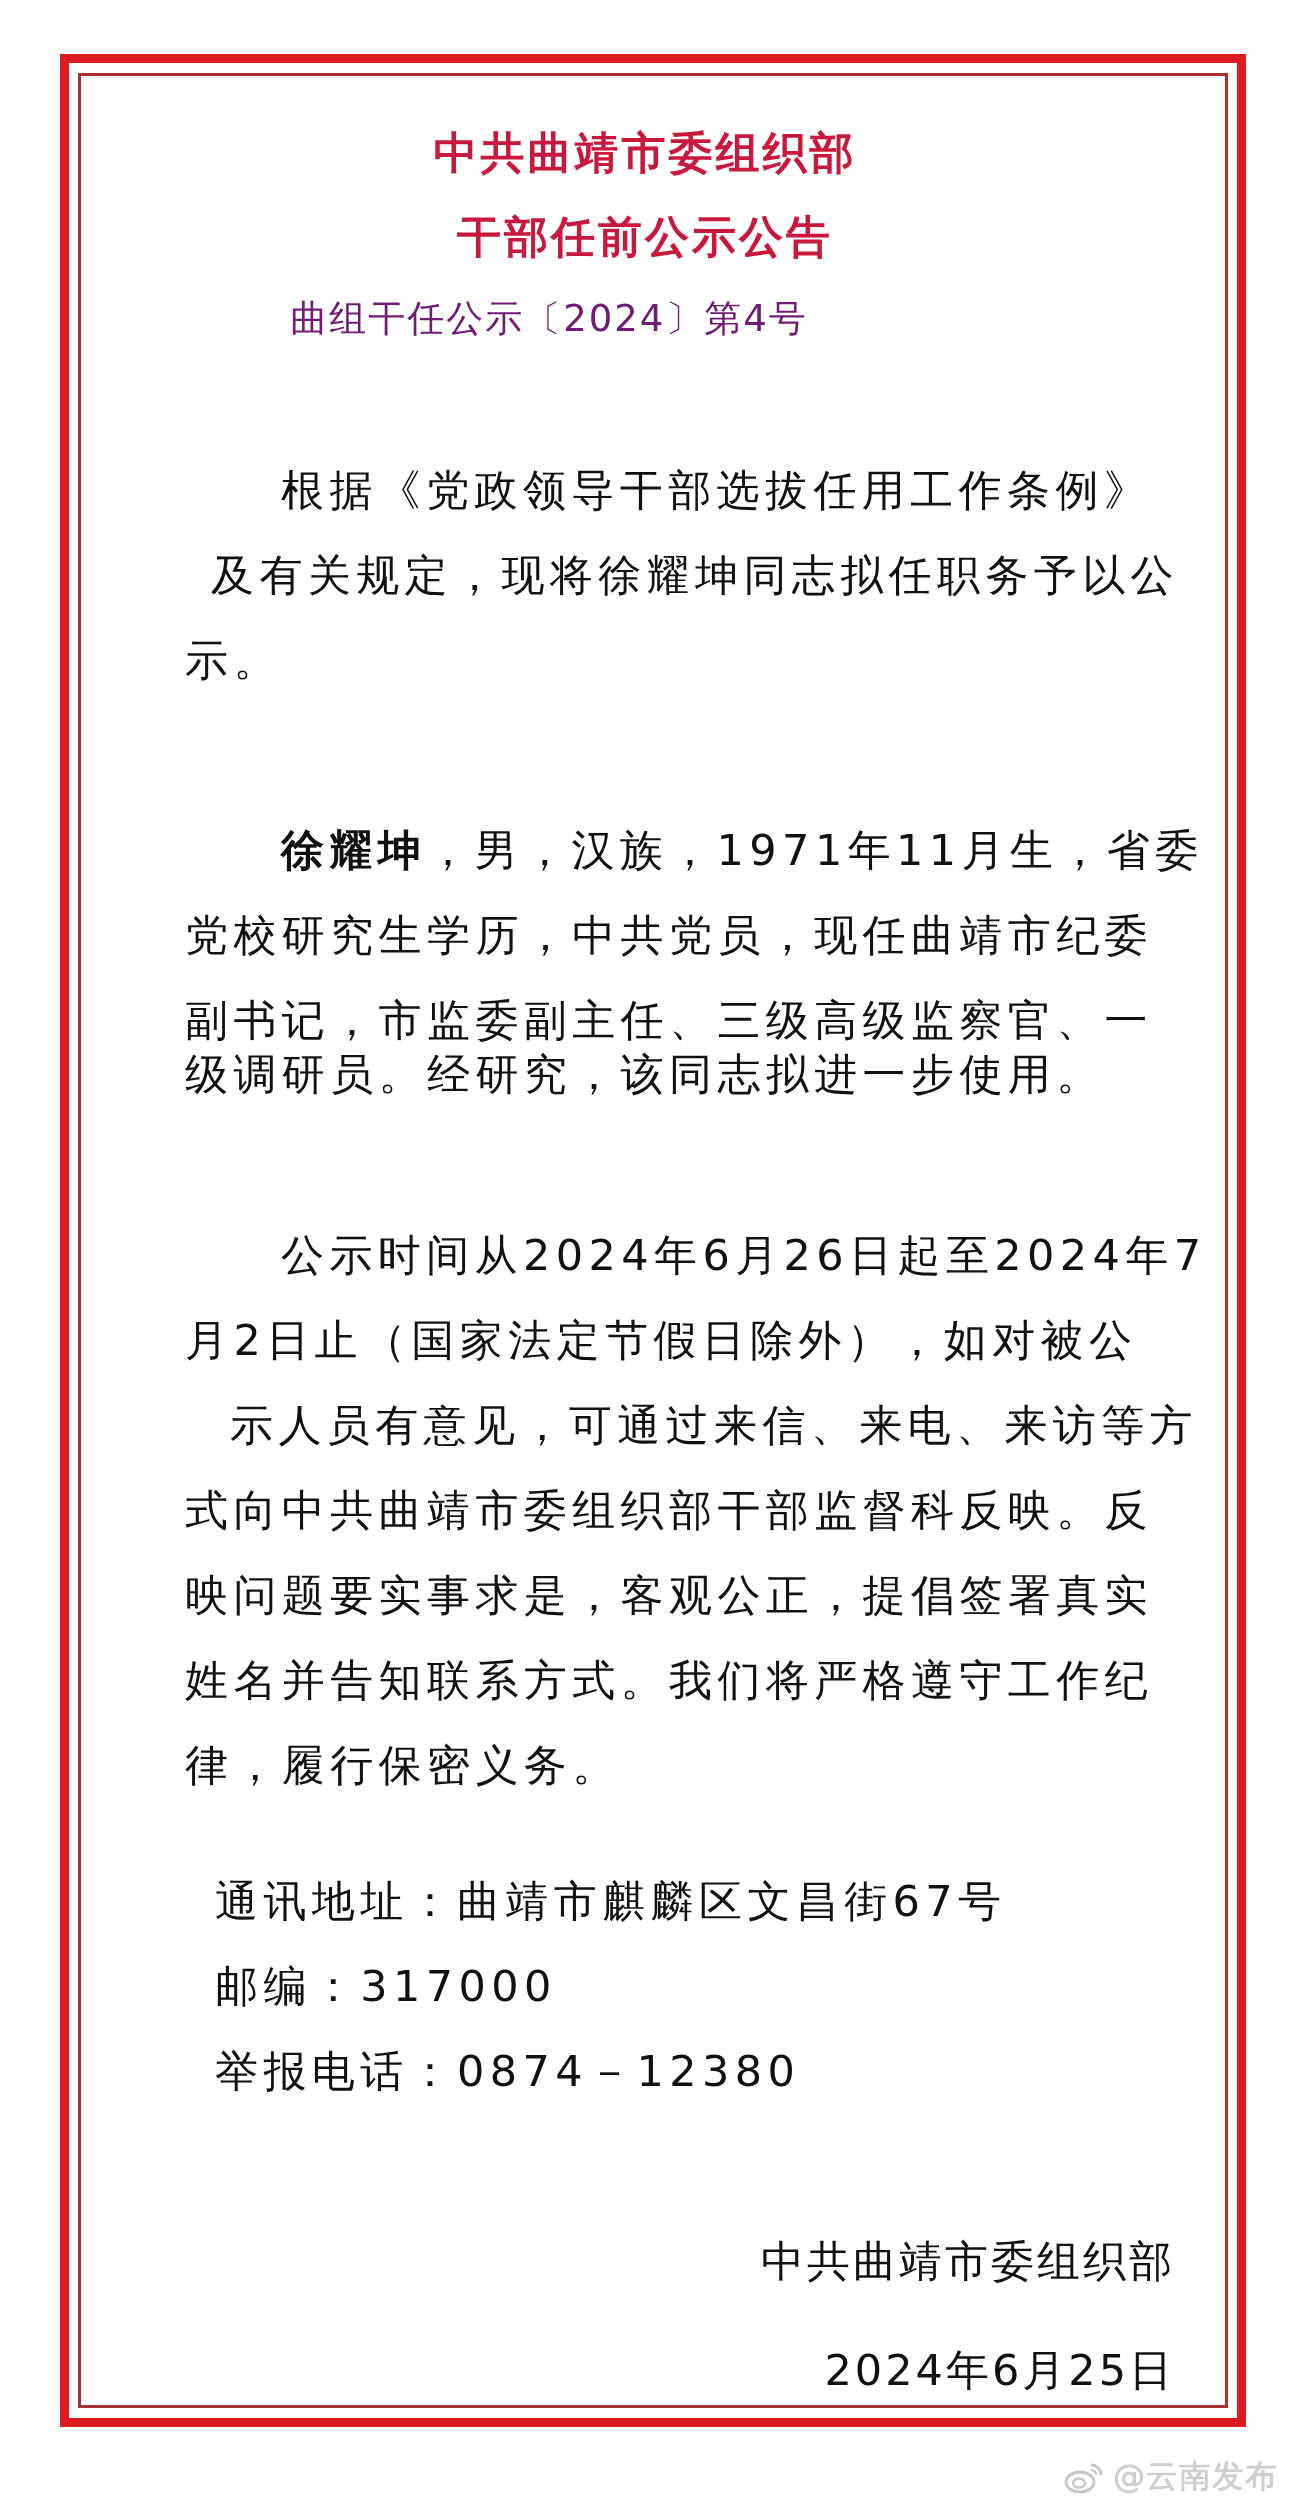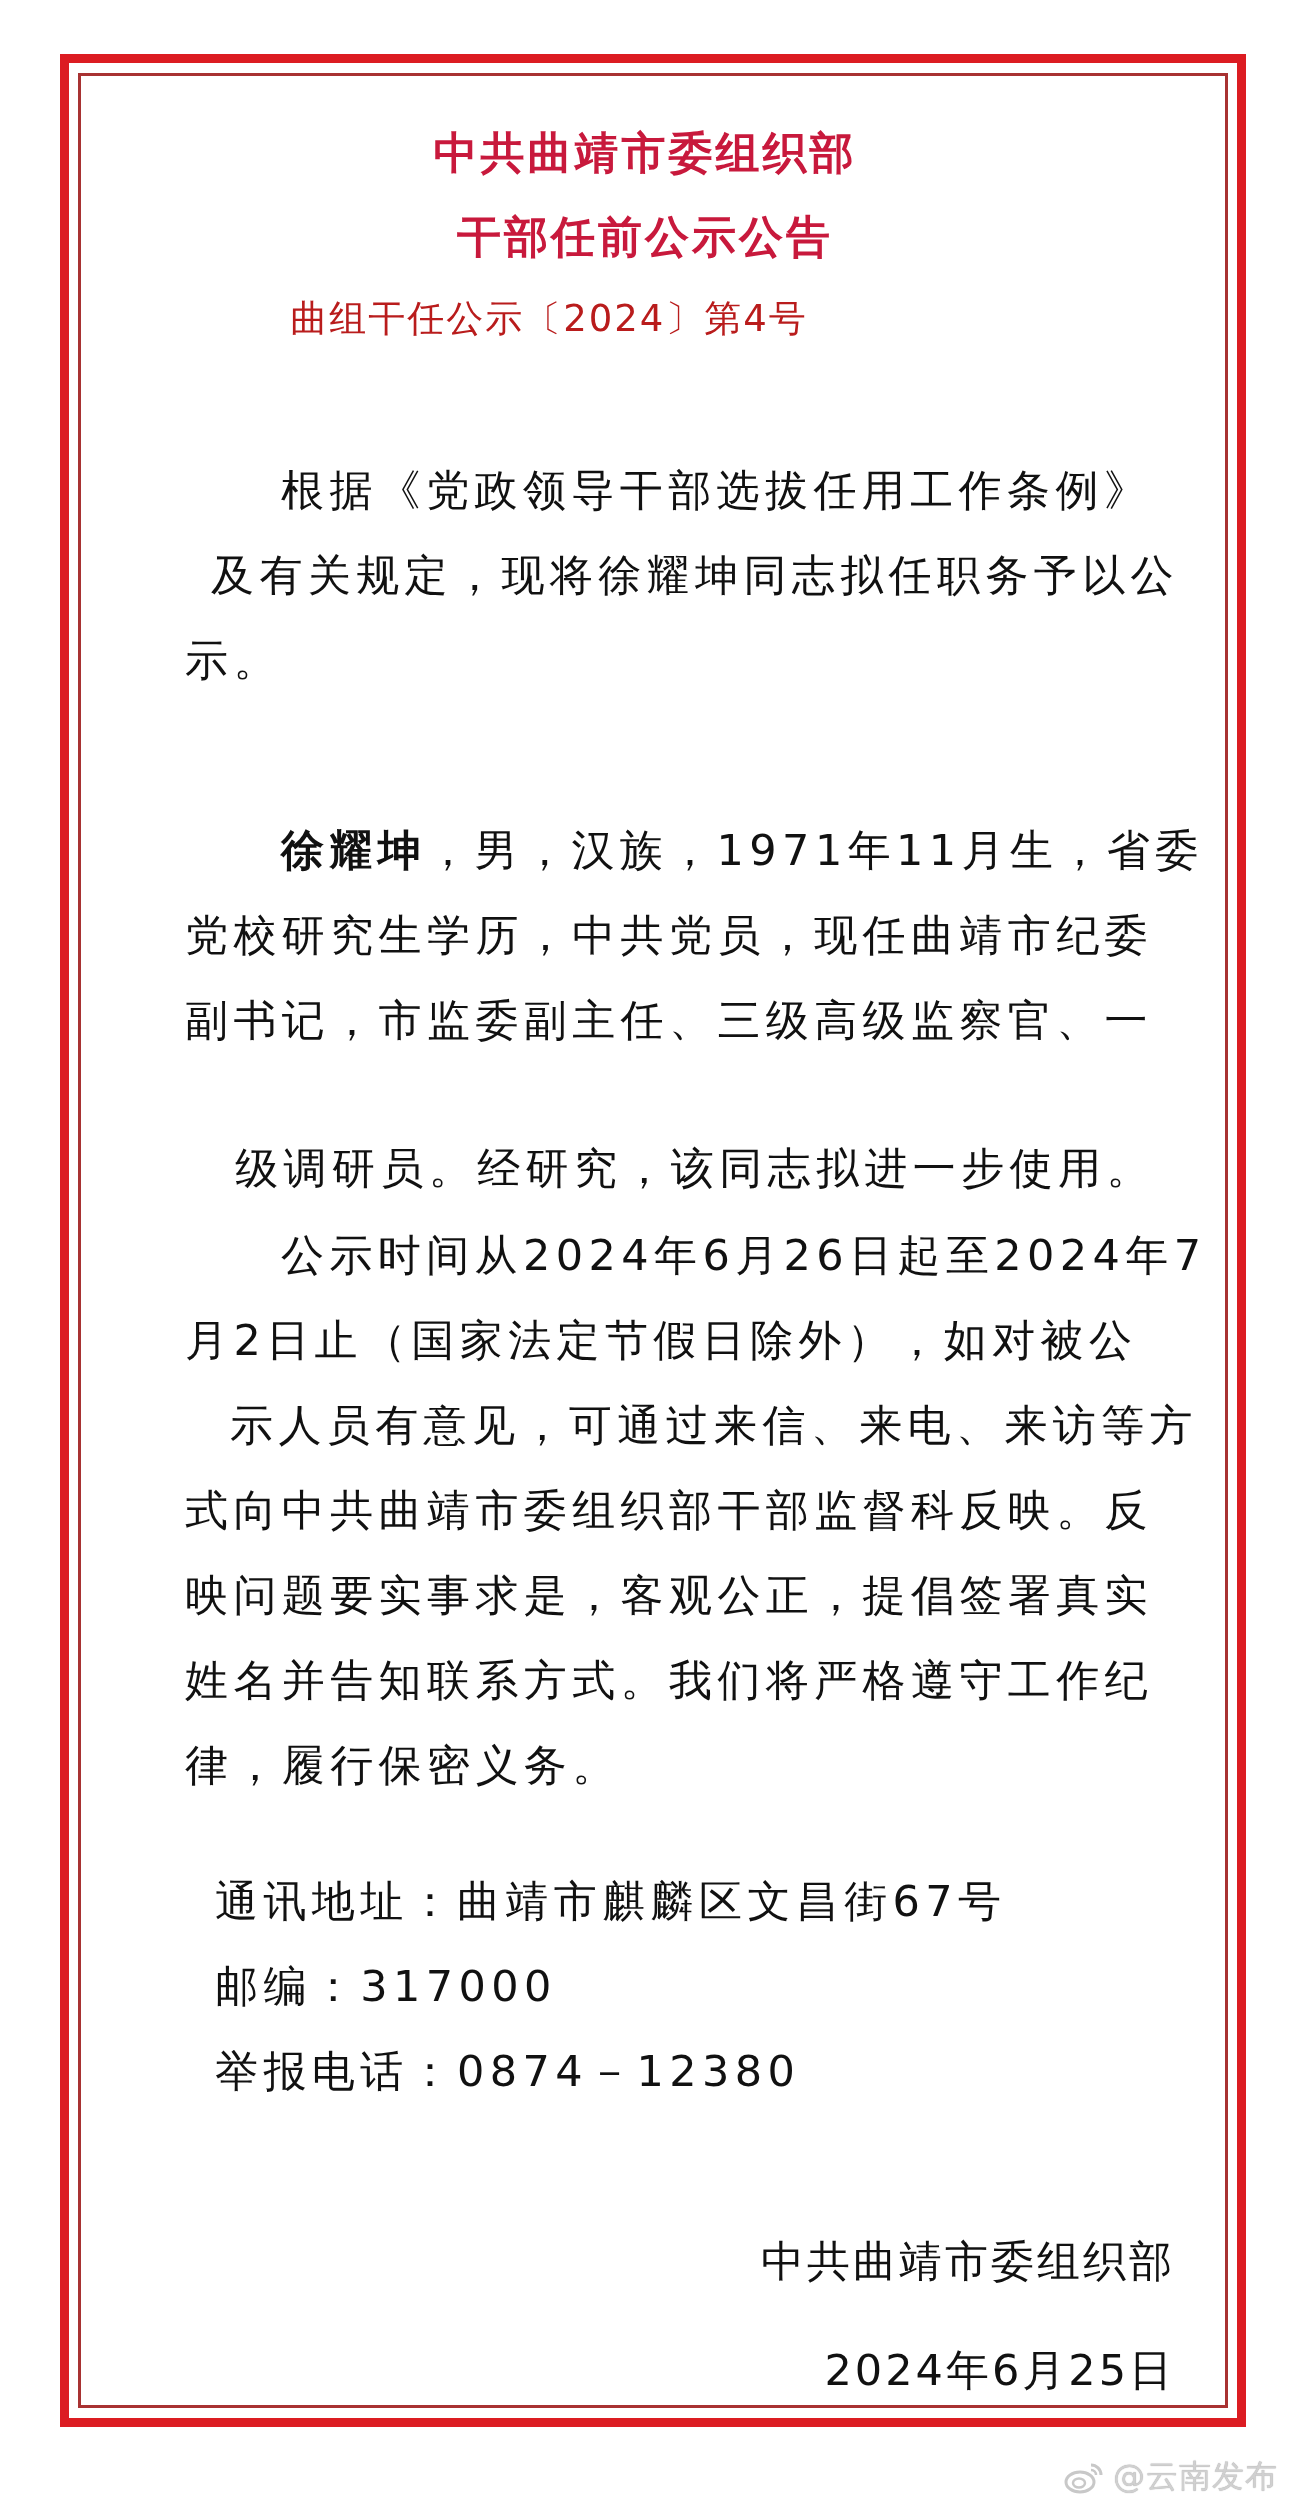--- a/index.html
+++ b/index.html
@@ -17,21 +17,21 @@
     border: 3px solid #a83232;
   }
   .title {
     position: absolute; left: 0; width: 1290px; text-align: center;
     color: #c8193c; font-weight: bold; font-size: 44px; letter-spacing: 3px;
   }
   .title1 { top: 124px; }
   .title2 { top: 208px; }
   .docno {
     position: absolute; left: 0; width: 1098px; top: 294px; text-align: center;
-    color: #b91c1c; font-size: 37px; letter-spacing: 2px;
+    color: #701a75; font-size: 37px; letter-spacing: 2px;
   }
   .line {
     position: absolute; left: 185px; width: 1020px; white-space: nowrap;
     font-size: 43px; letter-spacing: 5.4px; line-height: 56px; color: #111;
   }
   .indent { padding-left: 0; left: 217px; }
   .bold { font-weight: bold; }
   .right {
     position: absolute; right: 115px; white-space: nowrap; text-align: right;
     font-size: 43px; letter-spacing: 3px; line-height: 56px; color: #111;
@@ -55,21 +55,21 @@
 
 <div class="line indent" style="top:462px; left:281px;">根据《党政领导干部选拔任用工作条例》</div>
 <div class="line" style="top:547px;text-align:center;">及有关规定，现将徐耀坤同志拟任职务予以公</div>
 <div class="line" style="top:632px;">示。</div>
 
 <div class="line" style="top:822px; left:281px;">
   <span class="bold">徐耀坤</span><span>，男，汉族，1971年11月生，省委</span>
 </div>
 <div class="line" style="top:907px;">党校研究生学历，中共党员，现任曲靖市纪委</div>
 <div class="line" style="top:992px;">副书记，市监委副主任、三级高级监察官、一</div>
-<div class="line" style="top:1140px;text-align:center;">级调研员。经研究，该同志拟进一步使用。</div>
+<div class="line" style="top:1046px;">级调研员。经研究，该同志拟进一步使用。</div>
 
 <div class="line" style="top:1227px; left:281px;">公示时间从2024年6月26日起至2024年7</div>
 <div class="line" style="top:1312px;">月2日止（国家法定节假日除外），如对被公</div>
 <div class="line" style="top:1397px;margin-left:45px;">示人员有意见，可通过来信、来电、来访等方</div>
 <div class="line" style="top:1482px;">式向中共曲靖市委组织部干部监督科反映。反</div>
 <div class="line" style="top:1567px;">映问题要实事求是，客观公正，提倡签署真实</div>
 <div class="line" style="top:1652px;">姓名并告知联系方式。我们将严格遵守工作纪</div>
 <div class="line" style="top:1737px;">律，履行保密义务。</div>
 
 <div class="line" style="top:1873px; left:215px;">通讯地址：曲靖市麒麟区文昌街67号</div>

